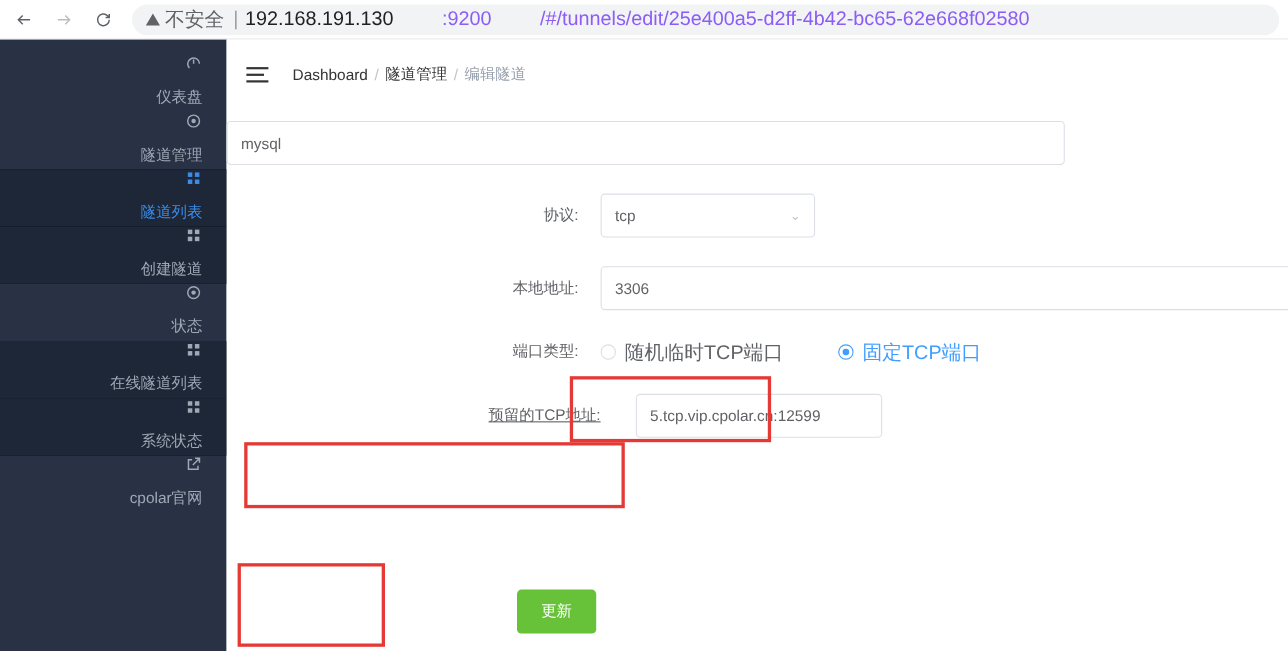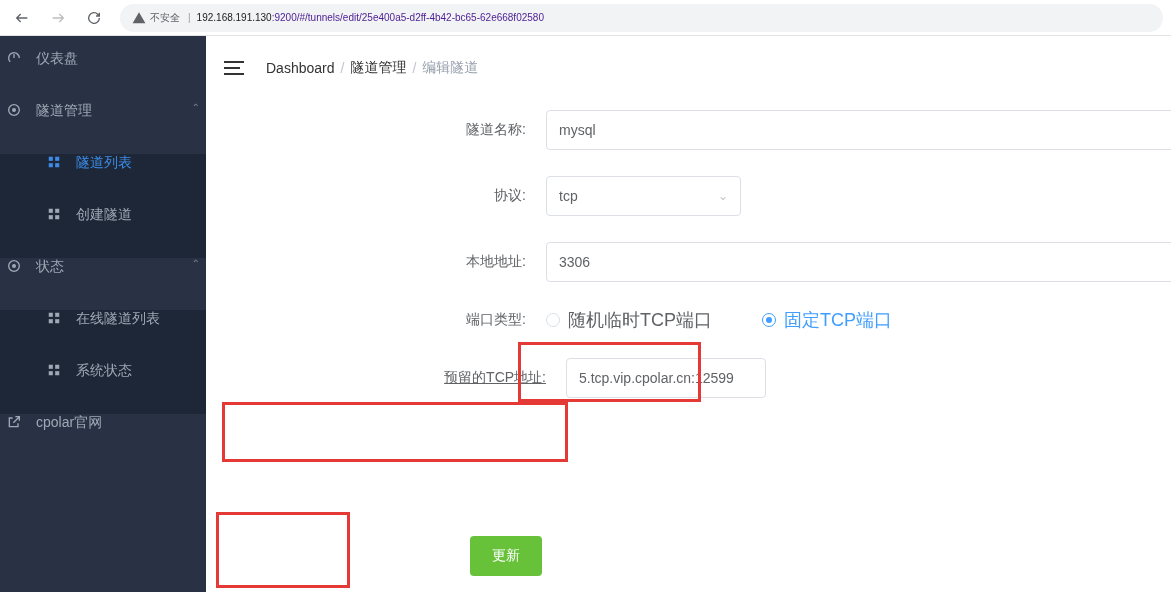--- a/index.html
+++ b/index.html
@@ -2,33 +2,33 @@
 <html><head>
   <meta charset="utf-8">
   <style>
     * { margin: 0; padding: 0; box-sizing: border-box; font-family: -apple-system, "PingFang SC", "Microsoft YaHei", sans-serif; }
     body { width: 1171px; height: 592px; background: #fff; overflow: hidden; }
 
     
     .browser-bar { height: 36px; background: #fff; border-bottom: 1px solid #e4e4e4; display: flex; align-items: center; padding: 0 8px; gap: 8px; }
     .nav-arrow { width: 28px; height: 28px; display: flex; align-items: center; justify-content: center; color: #5f6368; cursor: pointer; border-radius: 50%; }
     .nav-arrow.disabled { color: #bdbdbd; }
-    .url-bar { flex: 1; height: 28px; background: #f1f3f4; border-radius: 14px; display: flex; align-items: center; padding: 0 12px; font-size: 10px; color: #202124; margin-left: 4px; }
+    .url-bar { flex: 1; height: 28px; background: #f1f3f4; border-radius: 14px; display: flex; align-items: center; padding: 0 12px; font-size: 18px; color: #202124; margin-left: 4px; }
     .url-bar .warn { display: flex; align-items: center; gap: 4px; color: #5f6368; margin-right: 2px; }
     .url-bar .divider { color: #9aa0a6; margin: 0 6px; }
     .url-bar .host-part { color: #202124; }
-    .url-bar .path-part { color: #4c1d95; }
+    .url-bar .path-part { color: #8b5cf6; padding-left: 44px; }
 
     
     .app { height: 556px; display: flex; }
     .sidebar { width: 206px; background: #293245; color: #a0a7b5; flex-shrink: 0; padding-top: 14px; }
     .content { flex: 1; background: #fff; position: relative; }
 
     
-    .side-item { height: 52px; display: flex; align-items: flex-start; padding: 0 6px; font-size: 14px; cursor: pointer; gap: 14px; position: relative; }
+    .side-item { height: 52px; display: flex; align-items: flex-end; padding: 0 22px; font-size: 14px; cursor: pointer; gap: 14px; position: relative; flex-direction: column; }
     .side-sub { padding-left: 46px; background: #1e2738; }
     .side-item.active { color: #3c8ce7; }
     .side-item .label { flex: 1; }
     .chevron { font-size: 10px; color: #7a8294; }
     .icon { width: 16px; height: 16px; display: inline-flex; align-items: center; justify-content: center; }
     .submenu .side-item { height: 52px; }
     .submenu { background: #000000; }
     .side-top { }
 
     
@@ -42,21 +42,21 @@
     .crumbs .sep { color: #c0c4cc; }
     .crumbs .muted { color: #97a0ad; }
 
     
     .form { padding: 10px 0 0 0; }
     .row { display: flex; align-items: center; margin-bottom: 26px; }
     .row-label { width: 340px; text-align: right; padding-right: 20px; font-size: 14px; color: #606266; }
     .row-label.tight { width: 360px; text-decoration: underline; }
     .input, .select { width: 195px; height: 40px; border: 1px solid #dcdfe6; border-radius: 4px; padding: 0 12px; font-size: 14px; color: #606266; display: flex; align-items: center; background: #fff; }
     .input-wide { width: 762px; }
-    .input-med { width: 200px; }
+    .input-med { width: 224px; margin-left: 12px; }
     .select { justify-content: space-between; }
     .select .caret { color: #c0c4cc; font-size: 12px; }
     .radio-group { display: flex; align-items: center; gap: 50px; font-size: 18px; color: #606266; }
     .radio { display: flex; align-items: center; gap: 8px; cursor: pointer; }
     .radio-circle { width: 14px; height: 14px; border: 1px solid #dcdfe6; border-radius: 50%; display: inline-block; position: relative; }
     .radio.checked .radio-circle { border-color: #409eff; }
     .radio.checked .radio-circle::after { content: ""; width: 6px; height: 6px; background: #409eff; border-radius: 50%; position: absolute; top: 3px; left: 3px; }
     .radio.checked .radio-text { color: #409eff; }
 
     
@@ -205,21 +205,20 @@
         <span>Dashboard</span>
         <span class="sep">/</span>
         <span>隧道管理</span>
         <span class="sep">/</span>
         <span class="muted">编辑隧道</span>
       </div>
     </div>
 
     <div class="form">
       <div class="row">
-        <div class="row-label">隧道名称:</div>
         <div class="input input-wide">
             <span>mysql</span>
           </div>
       </div>
       <div class="row">
         <div class="row-label">协议:</div>
         <div class="select">
           <span>tcp</span>
           <span class="caret">⌄</span>
         </div>

